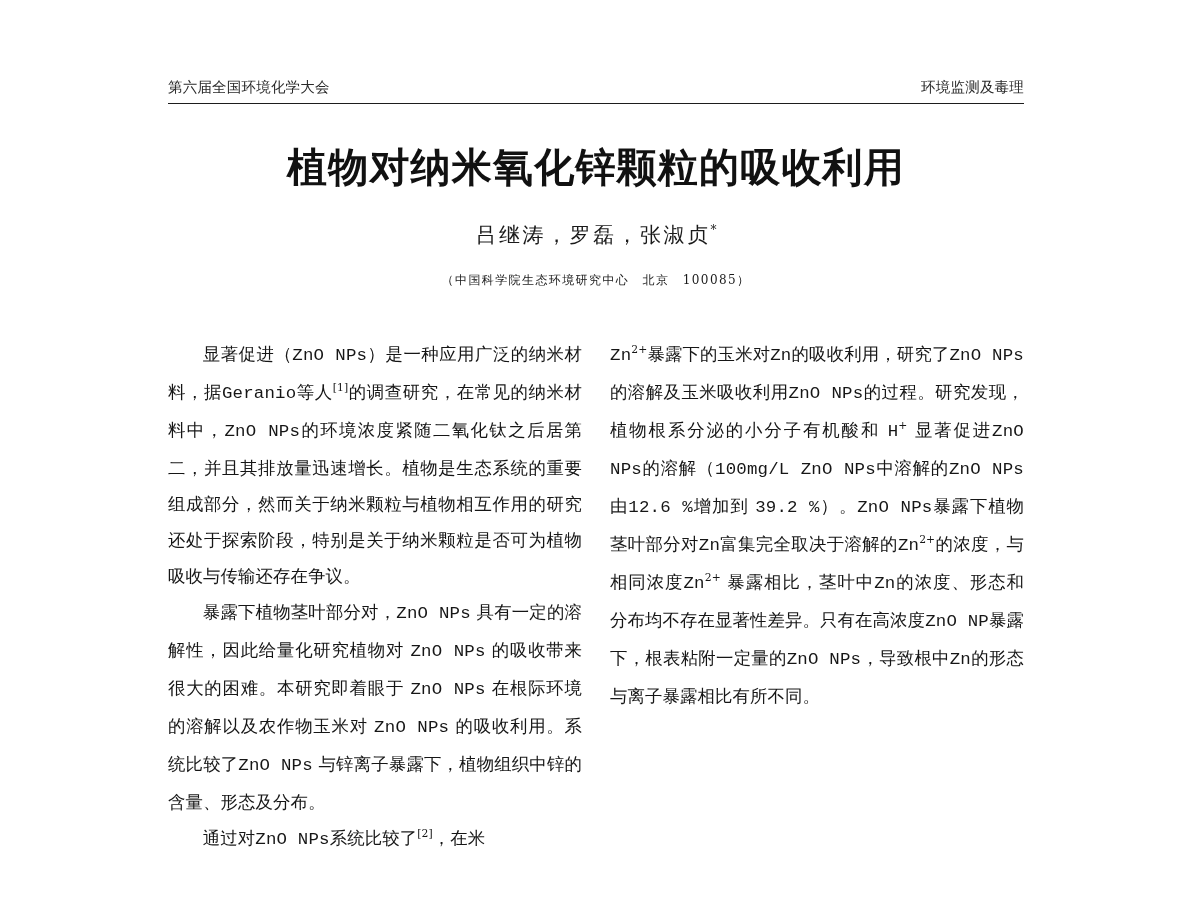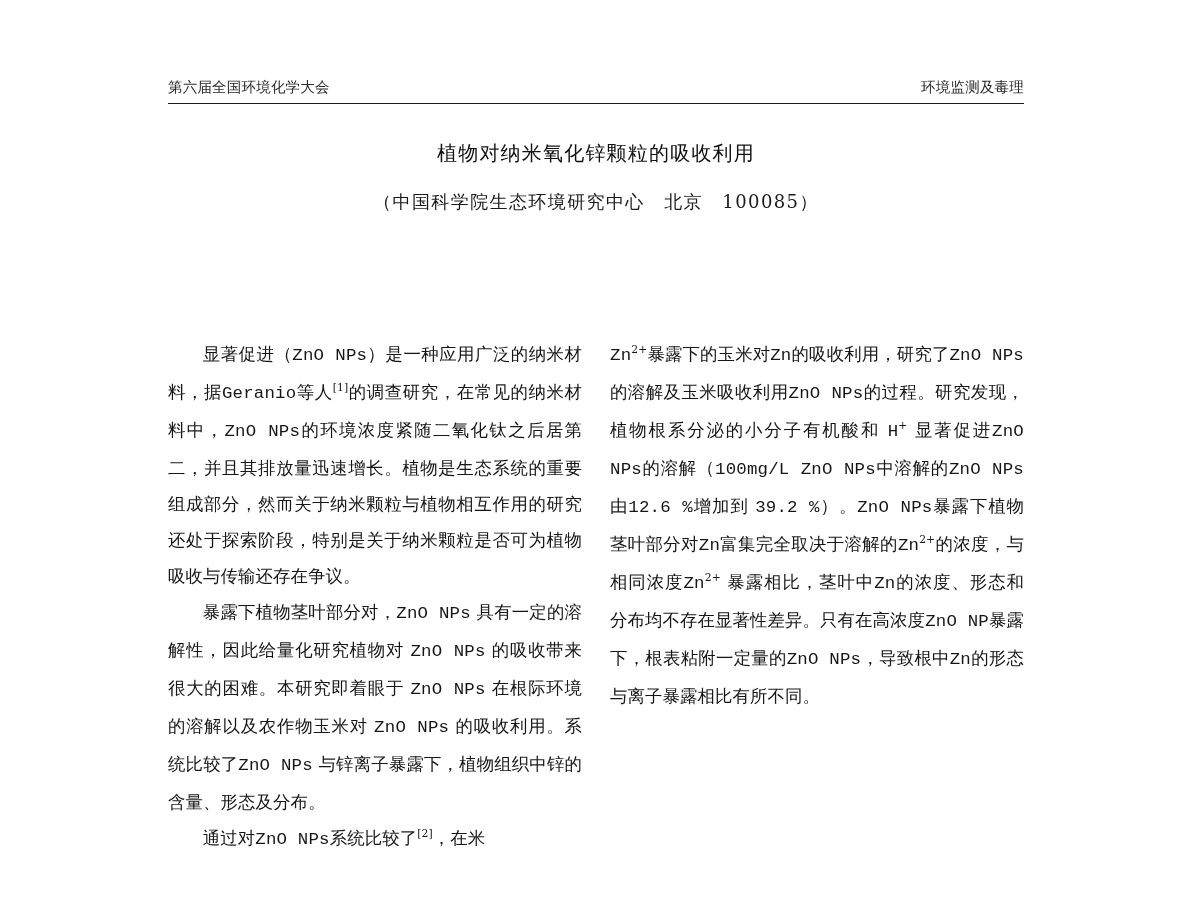--- a/index.html
+++ b/index.html
@@ -46,42 +46,42 @@
 
   
   .title-block {
     position: absolute;
     left: 168px;
     right: 176px;
     top: 140px;
     text-align: center;
   }
   .doc-title {
-    font-size: 20px;
-    font-weight: normal;
+    font-size: 40px;
+    font-weight: bold;
     letter-spacing: 1.2px;
     line-height: 1.35;
     margin: 0;
     color: #111111;
   }
   .authors {
     margin-top: 27px;
     font-size: 21px;
     letter-spacing: 2.5px;
     line-height: 1.4;
     color: #1a1a1a;
   }
   .authors .corr-mark {
     font-size: 12px;
     vertical-align: super;
     letter-spacing: 0;
   }
   .affiliation {
     margin-top: 22px;
-    font-size: 18px;
+    font-size: 12px;
     letter-spacing: 1.4px;
     line-height: 1.4;
     color: #1a1a1a;
   }
 
   
   .body-cols {
     position: absolute;
     left: 168px;
     right: 176px;
@@ -125,20 +125,23 @@
 
 <div class="page">
 
   <div class="running-header">
     <span class="hdr-left">第六届全国环境化学大会</span>
     <span class="hdr-right">环境监测及毒理</span>
   </div>
 
   <div class="title-block">
     <h1 class="doc-title">植物对纳米氧化锌颗粒的吸收利用</h1>
+    <div class="authors">
+      <span>吕继涛，罗磊，张淑贞</span><span class="corr-mark">*</span>
+    </div>
     <div class="affiliation">（中国科学院生态环境研究中心　北京　100085）</div>
   </div>
 
   <div class="body-cols">
     <div class="col" id="col-left">
         <p class="para indent"><span>显著促进（</span><span class="lat">ZnO NPs</span><span>）是一种应用广泛的纳米材料，据</span><span class="lat">Geranio</span><span>等人</span><sup>[1]</sup><span>的调查研究，在常见的纳米材料中，</span><span class="lat">ZnO NPs</span><span>的环境浓度紧随二氧化钛之后居第二，并且其排放量迅速增长。植物是生态系统的重要组成部分，然而关于纳米颗粒与植物相互作用的研究还处于探索阶段，特别是关于纳米颗粒是否可为植物吸收与传输还存在争议。</span></p>
         <p class="para indent"><span>暴露下植物茎叶部分对，</span><span class="lat">ZnO NPs</span><span> 具有一定的溶解性，因此给量化研究植物对 </span><span class="lat">ZnO NPs</span><span> 的吸收带来很大的困难。本研究即着眼于 </span><span class="lat">ZnO NPs</span><span> 在根际环境的溶解以及农作物玉米对 </span><span class="lat">ZnO NPs</span><span> 的吸收利用。系统比较了</span><span class="lat">ZnO NPs</span><span> 与锌离子暴露下，植物组织中锌的含量、形态及分布。</span></p>
         <p class="para indent"><span>通过对</span><span class="lat">ZnO NPs</span><span>系统比较了</span><sup>[2]</sup><span>，在米</span></p>
       </div>
     <div class="col" id="col-right">

